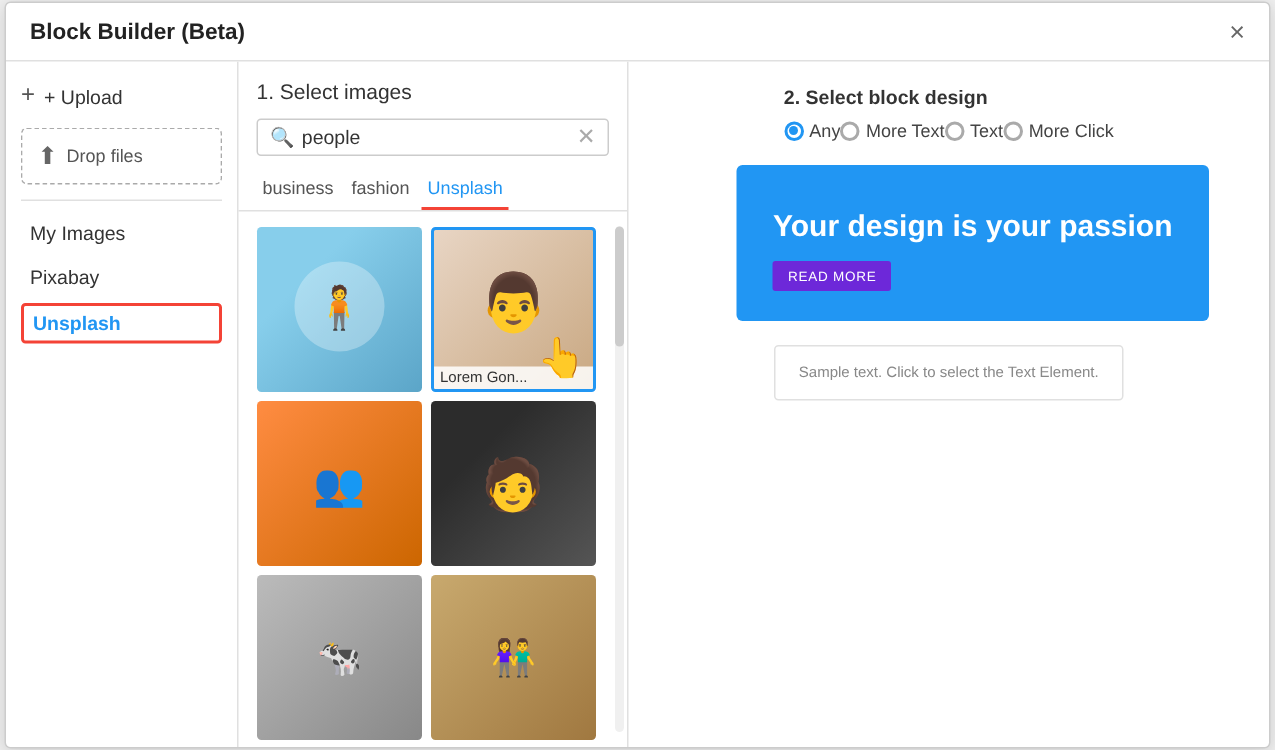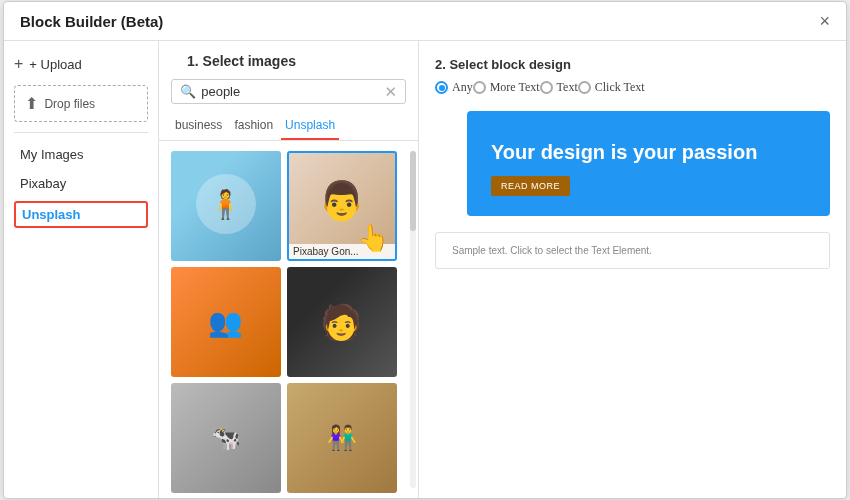--- a/index.html
+++ b/index.html
@@ -108,24 +108,23 @@
       width: 260px;
       border-right: 1px solid #e0e0e0;
       display: flex;
       flex-direction: column;
     }
     .center-header {
       padding: 12px 12px 0 12px;
     }
     .center-title {
       font-size: 14px;
-      font-weight: bold;
+      font-weight: normal;
       color: #333;
       margin-bottom: 10px;
-      margin-left: 16px;
     }
     .search-bar {
       display: flex;
       align-items: center;
       border: 1px solid #ccc;
       border-radius: 3px;
       padding: 4px 8px;
       margin-bottom: 10px;
     }
     .search-icon-wrap { color: #888; font-size: 13px; margin-right: 5px; }
@@ -225,33 +224,33 @@
       top: 0;
     }
 
     
     .right-panel {
       flex: 1;
       display: flex;
       flex-direction: column;
       padding: 16px;
       gap: 16px;
+      align-items: center;
     }
     .block-design-header {
       font-size: 13px;
       color: #333;
       font-weight: bold;
       margin-bottom: 8px;
     }
     .radio-group {
       display: flex;
       align-items: center;
       gap: 0;
       margin-top: 4px;
-      font-family: Liberation Serif, serif;
     }
     .radio-option {
       display: flex;
       align-items: center;
       gap: 4px;
       font-size: 12px;
       color: #444;
       cursor: pointer;
     }
     .radio-circle {
@@ -284,21 +283,21 @@
       margin-bottom: 10px;
     }
     .preview-body {
       font-size: 10px;
       color: rgba(255,255,255,0.85);
       line-height: 1.5;
       margin-bottom: 14px;
       max-width: 260px;
     }
     .read-more-btn {
-      background: #a16207;
+      background: #6d28d9;
       color: #fff;
       font-size: 9px;
       padding: 5px 10px;
       border: none;
       border-radius: 2px;
       cursor: pointer;
       text-transform: uppercase;
       letter-spacing: 0.5px;
     }
     .sample-headline-card {
@@ -378,21 +377,21 @@
 
               <div style="width:60px;height:60px;border-radius:50%;background:rgba(255,255,255,0.3);margin-bottom:4px;display:flex;align-items:center;justify-content:center;">
                 <div style="font-size:28px;">🧍</div>
               </div>
             </div>
           </div>
           <div class="img-cell img-person2 selected" style="position:relative;">
             <div style="width:100%;height:100%;display:flex;align-items:center;justify-content:center;">
               <div style="font-size:38px;margin-top:-10px;">👨</div>
             </div>
-            <div class="img-label">Pixabay Gon...</div>
+            <div class="img-label">Lorem Gon...</div>
             <div class="cursor-hand" style="font-size:26px;">👆</div>
           </div>
 
           <div class="img-cell img-group">
             <div style="width:100%;height:100%;display:flex;align-items:center;justify-content:center;">
               <div style="font-size:28px;">👥</div>
             </div>
           </div>
           <div class="img-cell img-woman">
             <div style="width:100%;height:100%;display:flex;align-items:center;justify-content:center;">
@@ -428,21 +427,21 @@
           <label class="radio-option">
             <div class="radio-circle"></div>
             <span>More Text</span>
           </label>
           <label class="radio-option">
             <div class="radio-circle"></div>
             <span>Text</span>
           </label>
           <label class="radio-option">
             <div class="radio-circle"></div>
-            <span>Click Text</span>
+            <span>More Click</span>
           </label>
         </div>
       </div>
 
       <div class="preview-card">
         <div class="preview-headline">Your design is your passion</div>
         <button class="read-more-btn">READ MORE</button>
       </div>
 
       <div class="sample-headline-card">

